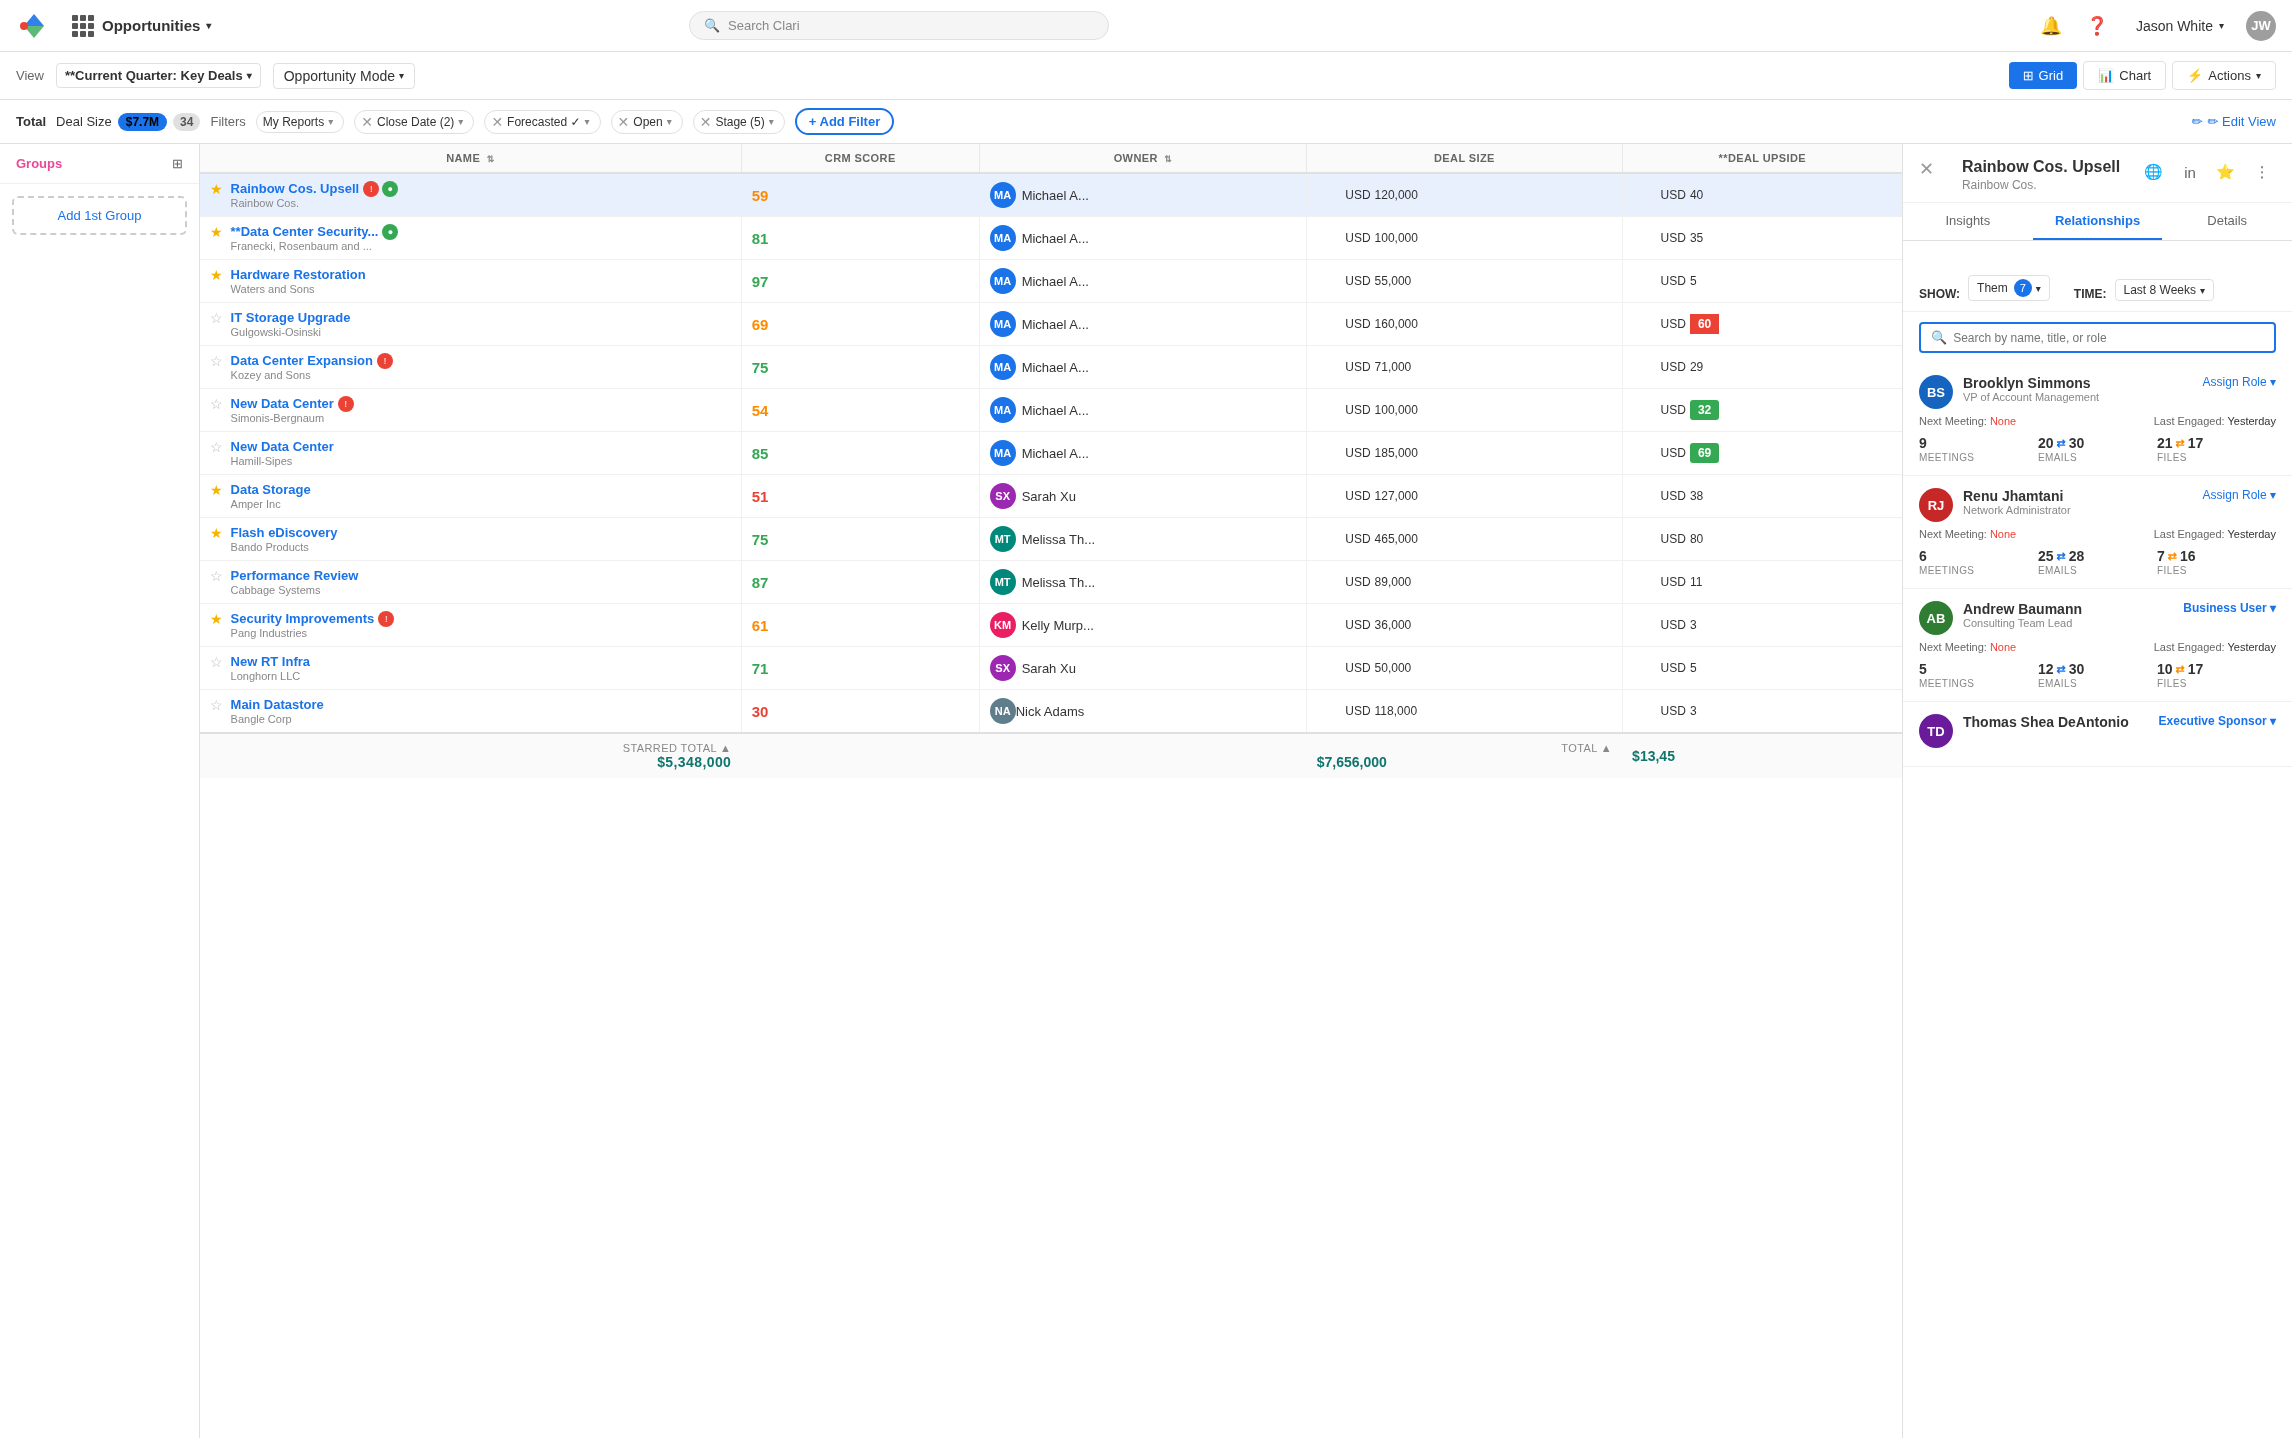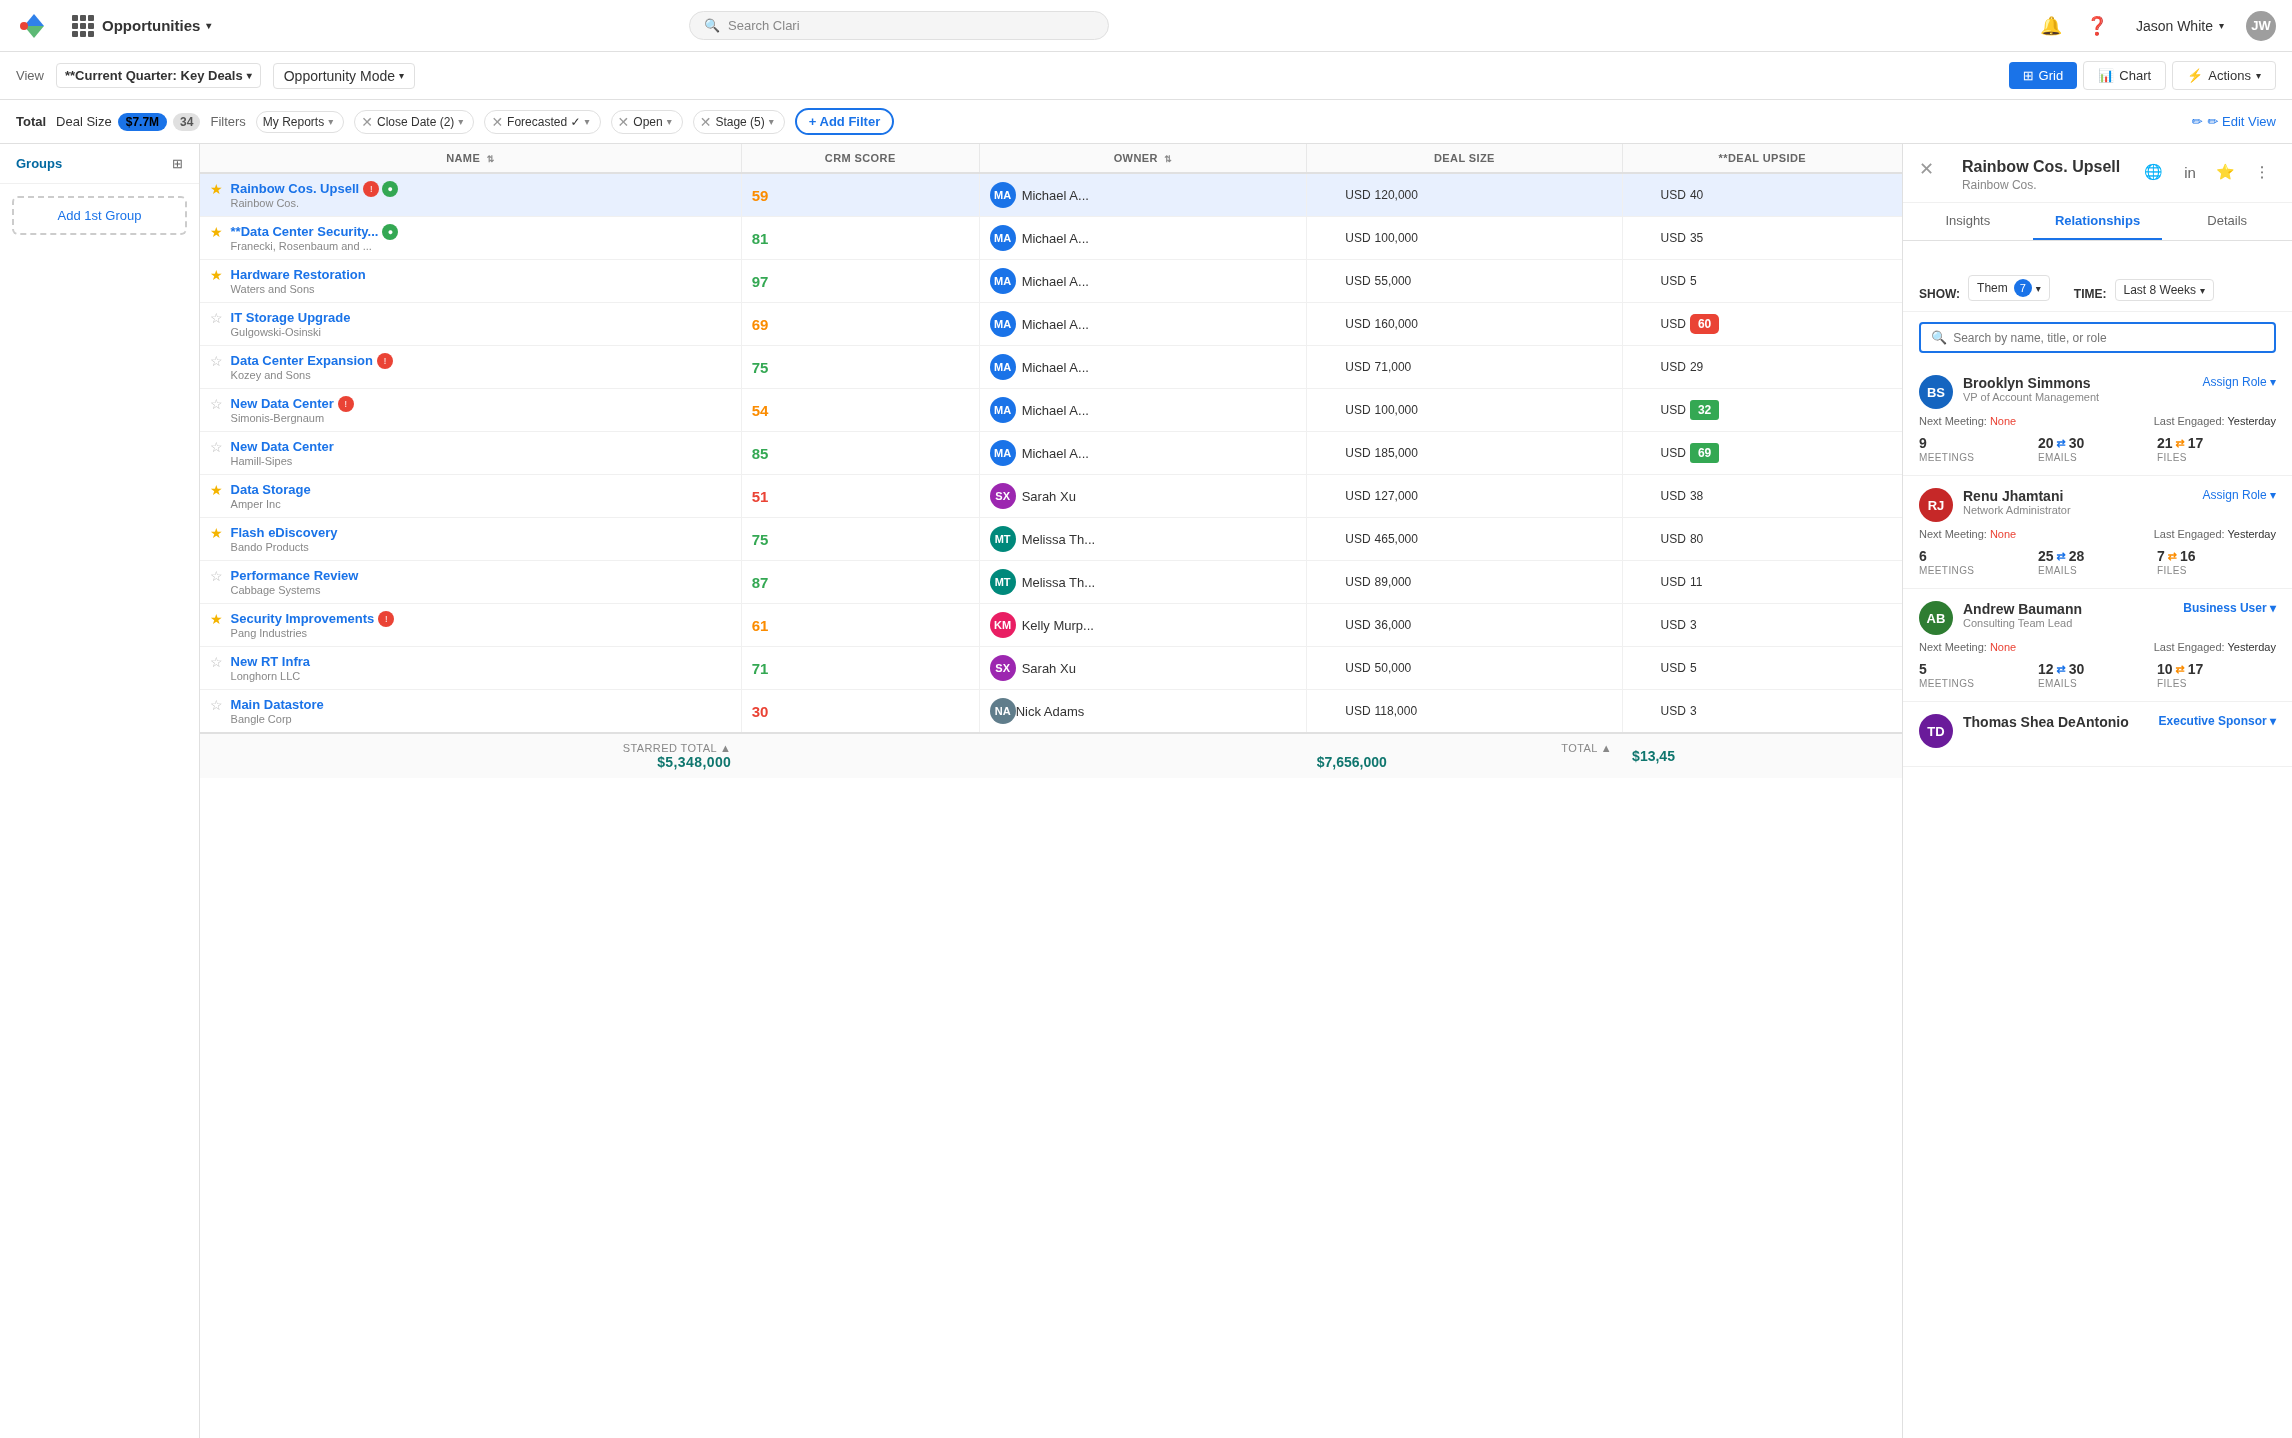--- a/index.html
+++ b/index.html
@@ -80,21 +80,21 @@
 
     
     .groups-panel {
       width: 200px; flex-shrink: 0; background: white; border-right: 1px solid #e0e0e0;
       display: flex; flex-direction: column;
     }
     .groups-header {
       display: flex; align-items: center; justify-content: space-between;
       padding: 12px 16px; border-bottom: 1px solid #f0f0f0;
     }
-    .groups-title { font-size: 13px; font-weight: 600; color: #0369a1; }
+    .groups-title { font-size: 13px; font-weight: 600; color: #ec4899; }
     .groups-icon { cursor: pointer; color: #666; }
     .add-group-btn {
       margin: 12px; border: 2px dashed #ccc; border-radius: 6px;
       padding: 10px; text-align: center; color: #1a73e8; font-size: 13px; font-weight: 500;
       cursor: pointer;
     }
 
     
     .table-container { flex: 1; overflow-x: auto; overflow-y: auto; background: white; }
     table { width: 100%; border-collapse: collapse; min-width: 700px; }
@@ -126,21 +126,21 @@
 
     .owner-avatar { display: inline-flex; align-items: center; justify-content: center; width: 26px; height: 26px; border-radius: 50%; font-size: 11px; font-weight: 700; color: white; }
     .av-ma { background: #1a73e8; }
     .av-sx { background: #9c27b0; }
     .av-mt { background: #00897b; }
     .av-km { background: #e91e63; }
     .av-na { background: #607d8b; }
 
     .deal-cell { display: flex; align-items: center; gap: 4px; font-size: 12px; margin-left: 28px; }
     .upside-green { background: #34a853; color: white; padding: 3px 8px; border-radius: 3px; font-size: 12px; font-weight: 600; }
-    .upside-red { background: #ea4335; color: white; padding: 3px 8px; border-radius: 5px; font-size: 12px; font-weight: 600; }
+    .upside-red { background: #ea4335; color: white; padding: 3px 8px; border-radius: 0; font-size: 12px; font-weight: 600; }
 
     tfoot td { background: #fafafa; border-top: 2px solid #e0e0e0; font-size: 12px; padding: 8px 10px; }
     .total-label { text-align: right; font-size: 11px; color: #888; text-transform: uppercase; letter-spacing: 0.4px; }
     .total-value { color: #0f766e; font-weight: 700; font-size: 14px; }
 
     
     .right-panel {
       width: 390px; flex-shrink: 0; background: white; border-left: 1px solid #e0e0e0;
       display: flex; flex-direction: column; overflow: hidden;
     }

